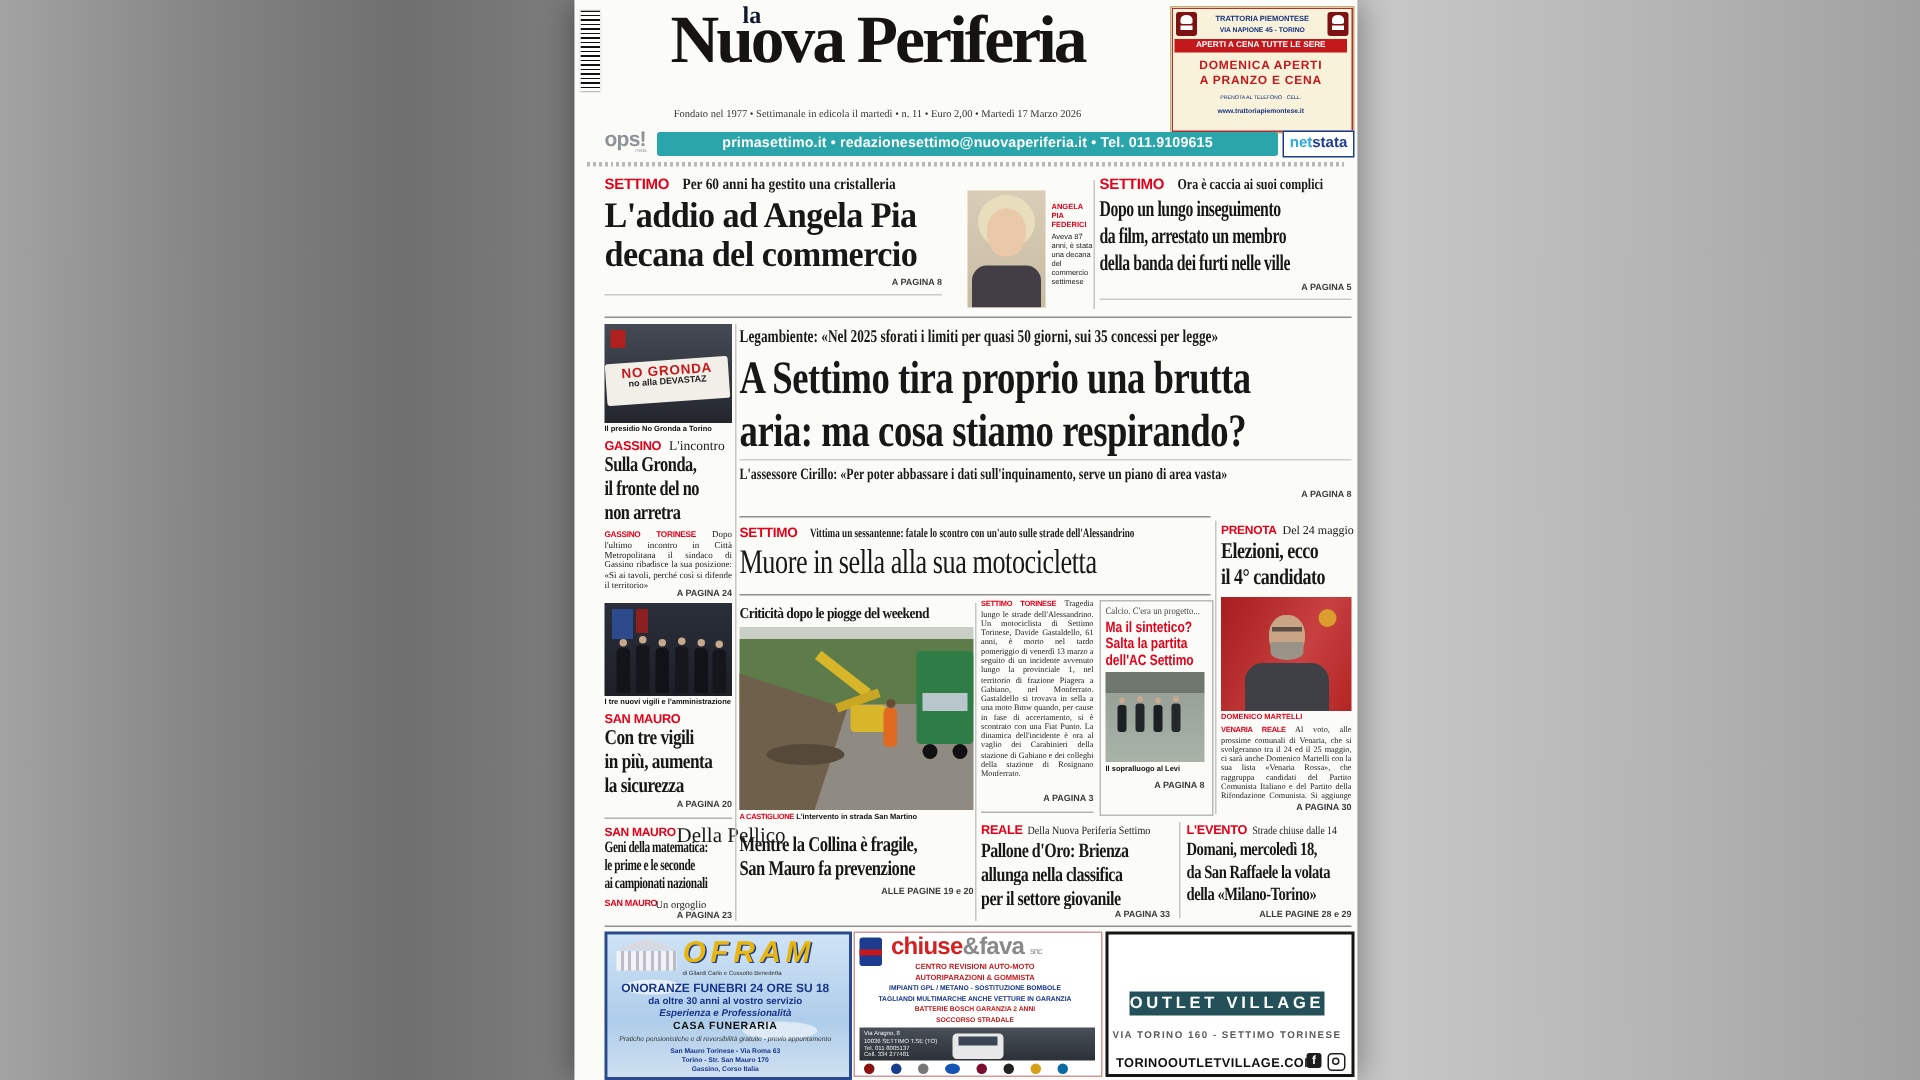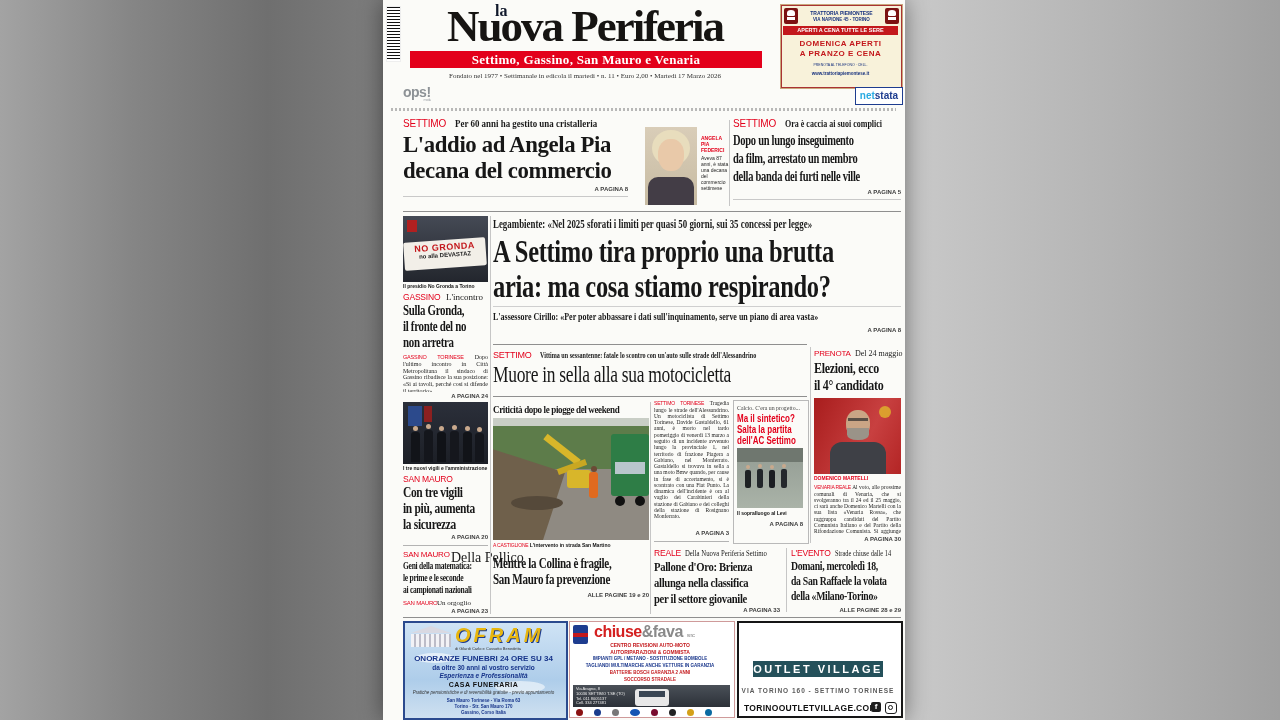--- a/index.html
+++ b/index.html
@@ -4,41 +4,40 @@
 <style>
   html,body{margin:0;padding:0}
   body{width:1280px;height:720px;overflow:hidden;background:#9e9e9e;font-family:"Liberation Sans",sans-serif;position:relative}
   .abs{position:absolute}
   .bgL{position:absolute;left:0;top:0;width:383px;height:720px;background:linear-gradient(90deg,#a3a3a3,#858585 35%,#6f6f6f 70%,#7d7d7d)}
   .bgR{position:absolute;left:905px;top:0;width:375px;height:720px;background:linear-gradient(90deg,#c9c9c9,#b4b4b4 55%,#a0a0a0)}
   .sheet{position:absolute;left:383px;top:0;width:522px;height:720px;background:#fbfbf8;box-shadow:0 0 22px rgba(0,0,0,.45);overflow:hidden}
   .serif{font-family:"Liberation Serif",serif}
   .hl{font-family:"Liberation Serif",serif;font-weight:bold;color:#171717;letter-spacing:-.4px}
   .sqd{transform-origin:0 50%;white-space:nowrap}
-  .lbl{color:#e3001b;font-weight:normal;letter-spacing:-.2px;white-space:nowrap}
+  .lbl{color:#e3001b;font-weight:bold;letter-spacing:-.2px;white-space:nowrap}
   .kick{font-family:"Liberation Serif",serif;color:#1a1a1a;white-space:nowrap}
   .pref{font-size:6px;font-weight:bold;color:#3c3c3c;text-align:right}
   .cap{font-size:5px;font-weight:bold;color:#101010;line-height:1.15}
   .tbody{font-family:"Liberation Serif",serif;font-size:6px;line-height:1.14;text-align:justify;color:#1c1c1c;overflow:hidden}
   .hrule{position:absolute;background:#b3b3b3;height:1px}
   .vrule{position:absolute;background:#c6c6c6;width:1px}
   .ctr{text-align:center}
 </style>
 </head>
 <body>
 
 <div class="bgL"></div>
 <div class="bgR"></div>
 
 <div class="sheet">
 
   <div class="abs" style="left:3px;top:6px;width:13px;height:54px;background:repeating-linear-gradient(180deg,#111 0 1px,#fff 1px 3px);border:1px solid #eee"></div>
   <div class="abs serif" style="left:112px;top:2px;font-size:16px;font-weight:bold;color:#0f172a">la</div>
   <div class="abs serif ctr" style="left:22px;top:4px;width:360px;font-size:45px;font-weight:bold;letter-spacing:-2px;color:#161412;line-height:1">Nuova Periferia</div>
-  <div class="abs serif ctr" style="left:27px;top:51px;width:352px;height:17px;background:#e3001b;color:#fff;font-size:13px;font-weight:bold;line-height:17px;letter-spacing:.3px">Settimo, Gassino, San Mauro e Venaria</div>
   <div class="abs serif ctr" style="left:22px;top:72px;width:360px;font-size:7px;color:#333">Fondato nel 1977 • Settimanale in edicola il martedì • n. 11 • Euro 2,00 • Martedì 17 Marzo 2026</div>
 
   <div class="abs" style="left:397px;top:4px;width:121px;height:83px;background:#f8f2da;border:1px solid #c9a87c;box-shadow:inset 0 0 0 1px #a33">
     <div class="abs" style="left:3px;top:3px;width:14px;height:16px;background:#7c1212;border-radius:2px">
       <div class="abs" style="left:3px;top:2px;width:8px;height:6px;background:#fff;border-radius:50% 50% 20% 20%"></div>
       <div class="abs" style="left:3px;top:9px;width:8px;height:3px;background:#fff"></div>
     </div>
     <div class="abs" style="right:3px;top:3px;width:14px;height:16px;background:#7c1212;border-radius:2px">
       <div class="abs" style="left:3px;top:2px;width:8px;height:6px;background:#fff;border-radius:50% 50% 20% 20%"></div>
       <div class="abs" style="left:3px;top:9px;width:8px;height:3px;background:#fff"></div>
@@ -49,20 +48,21 @@
     <div class="abs ctr" style="left:2px;top:34px;width:115px;font-size:8px;font-weight:bold;color:#c3181c;letter-spacing:.5px">DOMENICA APERTI</div>
     <div class="abs ctr" style="left:2px;top:44px;width:115px;font-size:8px;font-weight:bold;color:#c3181c;letter-spacing:.5px">A PRANZO E CENA</div>
     <div class="abs ctr" style="left:2px;top:58px;width:115px;font-size:3.5px;color:#16317e">PRENOTA AL TELEFONO · CELL.</div>
     <div class="abs ctr" style="left:2px;top:66px;width:115px;font-size:4.5px;font-weight:bold;color:#16317e">www.trattoriapiemontese.it</div>
   </div>
 
   <div class="abs" style="left:20px;top:85px;font-size:14px;font-weight:bold;color:#8d9296;letter-spacing:-.5px;line-height:1">
     <span>ops!</span>
     <div style="font-size:3.5px;font-weight:normal;color:#a9adb1;text-align:right">media</div>
   </div>
+  <div class="abs ctr" style="left:55px;top:88px;width:414px;height:16px;background:#2aa6ab;border-radius:2px;color:#fff;font-size:9.5px;font-weight:bold;line-height:16px;letter-spacing:.1px">primasettimo.it  •  redazionesettimo@nuovaperiferia.it  •  Tel. 011.9109615</div>
   <div class="abs ctr" style="left:472px;top:87px;width:46px;height:16px;background:#fff;border:1px solid #1d3c8f;font-size:10px;font-weight:bold;line-height:16px">
     <span style="color:#29abe2">net</span><span style="color:#1d3c8f">stata</span>
   </div>
   <div class="abs" style="left:8px;top:108px;width:505px;height:3px;background:repeating-linear-gradient(90deg,#9b9b9b 0 2px,transparent 2px 4px);opacity:.7"></div>
 
   <div class="abs lbl" style="left:20px;top:118px;font-size:10px">SETTIMO</div>
   <div class="abs kick sqd" style="left:72px;top:118px;font-size:10.5px;font-weight:bold;transform:scaleX(.85)">Per 60 anni ha gestito una cristalleria</div>
   <div class="abs hl sqd" style="left:20px;top:131px;font-size:24px;transform:scaleX(.95)">L'addio ad Angela Pia</div>
   <div class="abs hl sqd" style="left:20px;top:157px;font-size:24px;transform:scaleX(.95)">decana del commercio</div>
   <div class="abs pref" style="left:20px;top:186px;width:225px">A PAGINA 8</div>
@@ -244,21 +244,21 @@
 
   <div class="abs" style="left:20px;top:621px;width:161px;height:95px;border:2px solid #2b4a8e;background:linear-gradient(#cfe3f5,#aecdea 60%,#cfe0f0);overflow:hidden">
     <div class="abs" style="left:10px;top:30px;width:40px;height:10px;background:#eef5fb;border-radius:50%;opacity:.8"></div>
     <div class="abs" style="left:90px;top:58px;width:50px;height:12px;background:#eef5fb;border-radius:50%;opacity:.7"></div>
     <div class="abs" style="left:5px;top:3px;width:42px;height:22px">
       <div class="abs" style="left:1px;top:0;width:0;height:0;border-left:20px solid transparent;border-right:20px solid transparent;border-bottom:7px solid #d9d9e2"></div>
       <div class="abs" style="left:1px;top:8px;width:40px;height:13px;background:repeating-linear-gradient(90deg,#f2f2f6 0 3px,#bcbcc8 3px 5px)"></div>
     </div>
     <div class="abs" style="left:50px;top:1px;font-size:20px;font-weight:bold;font-style:italic;color:#e8b60f;letter-spacing:3px;text-shadow:1px 1px 0 #1d3c8f">OFRAM</div>
     <div class="abs" style="left:50px;top:23px;font-size:4px;color:#333">di Gilardi Carlo e Cussotto Benedetta</div>
-    <div class="abs ctr" style="left:0;top:31px;width:157px;font-size:8px;font-weight:bold;color:#17348a">ONORANZE FUNEBRI 24 ORE SU 34</div>
+    <div class="abs ctr" style="left:0;top:31px;width:157px;font-size:8px;font-weight:bold;color:#17348a">ONORANZE FUNEBRI 24 ORE SU 18</div>
     <div class="abs ctr" style="left:0;top:41px;width:157px;font-size:6.5px;font-weight:bold;color:#17348a">da oltre 30 anni al vostro servizio</div>
     <div class="abs ctr" style="left:0;top:49px;width:157px;font-size:6.5px;font-weight:bold;font-style:italic;color:#17348a">Esperienza e Professionalità</div>
     <div class="abs ctr" style="left:0;top:58px;width:157px;font-size:7px;font-weight:bold;color:#111;letter-spacing:.5px">CASA FUNERARIA</div>
     <div class="abs ctr" style="left:0;top:67px;width:157px;font-size:4.5px;color:#333;font-style:italic">Pratiche pensionistiche e di reversibilità gratuite - previo appuntamento</div>
     <div class="abs ctr" style="left:0;top:75px;width:157px;font-size:4.5px;font-weight:bold;color:#17348a">San Mauro Torinese - Via Roma 63</div>
     <div class="abs ctr" style="left:0;top:81px;width:157px;font-size:4.5px;font-weight:bold;color:#17348a">Torino - Str. San Mauro 170</div>
     <div class="abs ctr" style="left:0;top:87px;width:157px;font-size:4.5px;font-weight:bold;color:#17348a">Gassino, Corso Italia</div>
   </div>
 
   <div class="abs" style="left:186px;top:621px;width:164px;height:95px;background:#fff;border:1px solid #cf9a9a;overflow:hidden">

